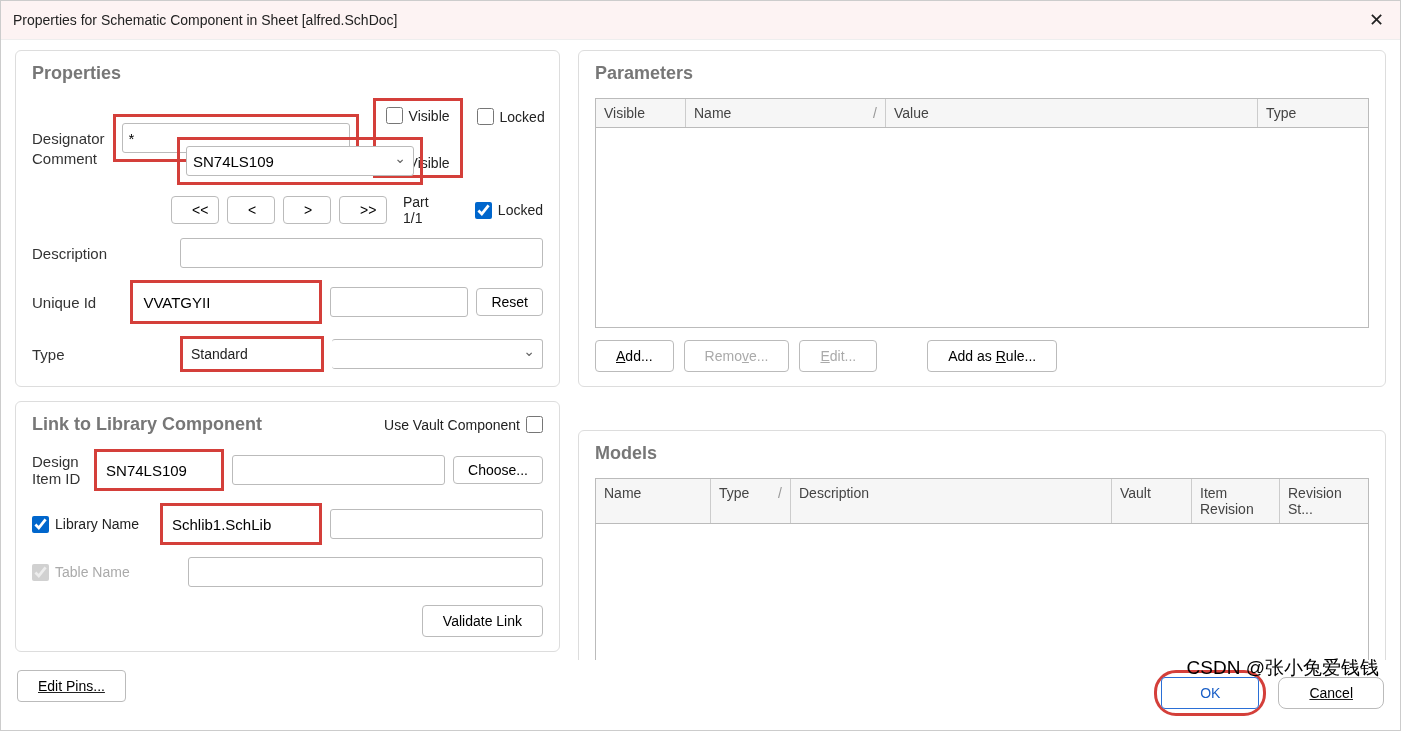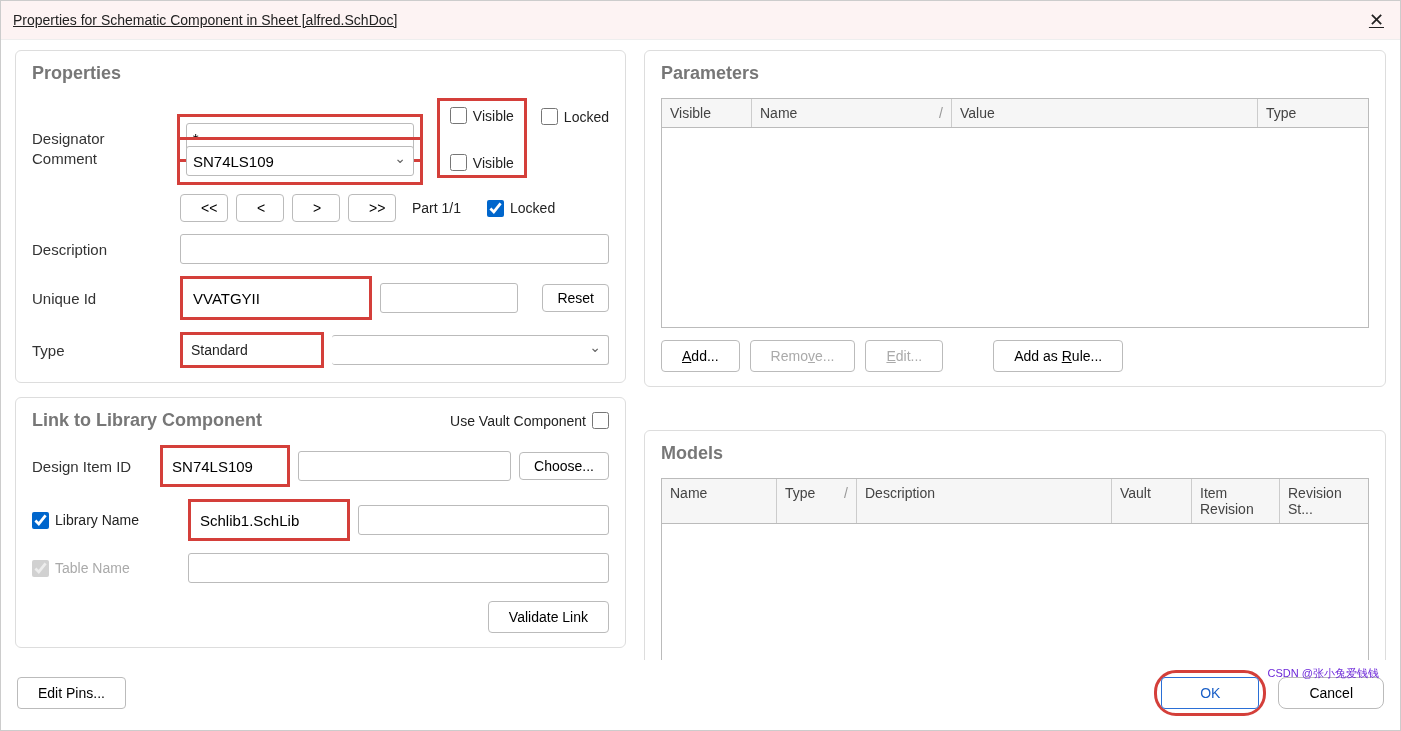--- a/index.html
+++ b/index.html
@@ -1,25 +1,25 @@
 <!DOCTYPE html>
 <html><head>
 <meta charset="utf-8">
 <style>
 * { box-sizing: border-box; margin: 0; padding: 0; font-family: "Segoe UI", Tahoma, sans-serif; }
 body { background: #fff; font-size: 14px; color: #222; }
 
 .window { border: 1px solid #ccc; width: 1401px; height: 731px; background: #fff; display: flex; flex-direction: column; }
-.titlebar { background: #fdf3f3; padding: 8px 12px; display: flex; justify-content: space-between; align-items: center; border-bottom: 1px solid #eee; text-decoration: underline; }
+.titlebar { background: #fdf3f3; padding: 8px 12px; display: flex; justify-content: space-between; align-items: center; border-bottom: 1px solid #eee; }
 .titlebar .title { font-size: 14px; }
 .close-x { font-size: 18px; cursor: pointer; padding: 0 4px; }
 
 .content { flex: 1; display: flex; gap: 18px; padding: 10px 14px 0 14px; overflow: hidden; }
 .col { display: flex; flex-direction: column; gap: 14px; }
-.col-left { width: 611px; }
+.col-left { width: 545px; }
 .col-right { flex: 1; gap: 43px; }
 
 .group { border: 1px solid #ddd; border-radius: 6px; padding: 12px 16px 14px 16px; background: #fff; }
 .group-title { font-size: 18px; font-weight: 600; color: #777; margin-bottom: 14px; }
 
 .row { display: flex; align-items: center; margin-bottom: 12px; gap: 8px; }
 .label { width: 140px; font-size: 15px; color: #333; }
 .input, .select { height: 30px; border: 1px solid #bbb; border-radius: 3px; padding: 2px 6px; font-size: 15px; background: #fff; }
 .select { appearance: none; padding-right: 22px; position: relative; }
 .select-wrap { position: relative; display: inline-block; }
@@ -34,25 +34,25 @@
 .check { display: flex; align-items: center; gap: 6px; font-size: 14px; }
 input[type=checkbox] { width: 17px; height: 17px; accent-color: #0066cc; }
 input[type=checkbox].blue-checked { accent-color: #0066cc; }
 
 .params-header, .models-header { display: flex; border: 1px solid #bbb; background: #f6f6f6; font-size: 14px; color: #444; }
 .params-header div, .models-header div { padding: 6px 8px; border-right: 1px solid #ccc; }
 .params-body, .models-body { border: 1px solid #bbb; border-top: none; background: #fff; }
 
 .btnrow { display: flex; gap: 10px; margin-top: 12px; }
 
-.footer { display: flex; justify-content: space-between; align-items: center; padding: 10px 16px 14px 16px; }
+.footer { display: flex; justify-content: space-between; padding: 10px 16px 14px 16px; text-decoration: underline; }
 .footer-right { display: flex; gap: 12px; align-items: center; position: relative; }
 .btn-ok { border: 1px solid #2a6fd6; color: #1a5fc7; padding: 0 38px; }
 
-.watermark { position: absolute; right: 22px; bottom: 50px; color: #6d28d9; font-size: 11px; pointer-events: none; }
+.watermark { position: absolute; right: 22px; bottom: 50px; color: #000000; font-size: 19px; pointer-events: none; }
 
 .split-btn { display: inline-flex; }
 .split-btn .main { border-radius: 4px 0 0 4px; padding-right: 14px; }
 .split-btn .arrow { border-radius: 0 4px 4px 0; border-left: none; width: 26px; padding: 0; }
 </style>
 </head>
 <body>
 
 <div class="window">
   <div class="titlebar">

